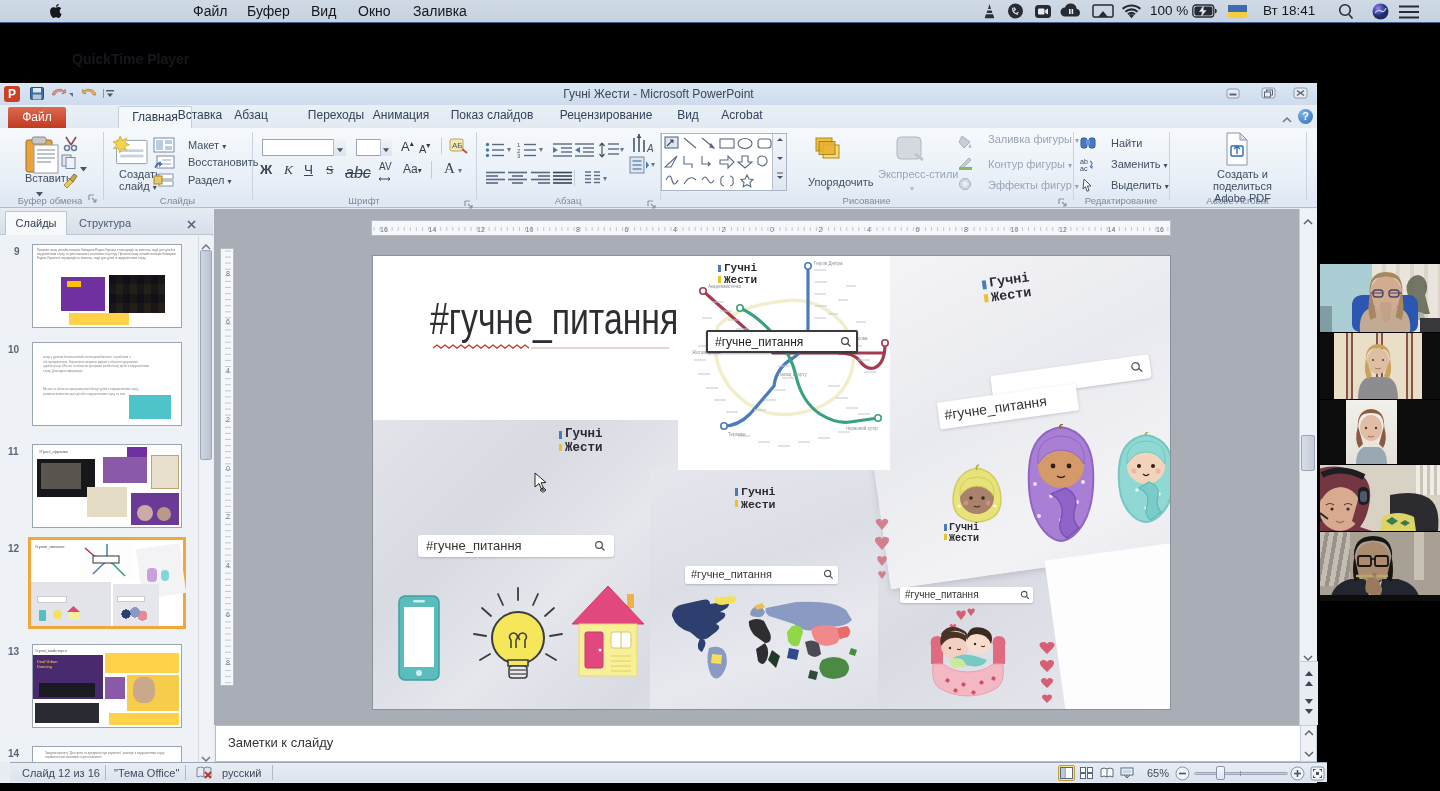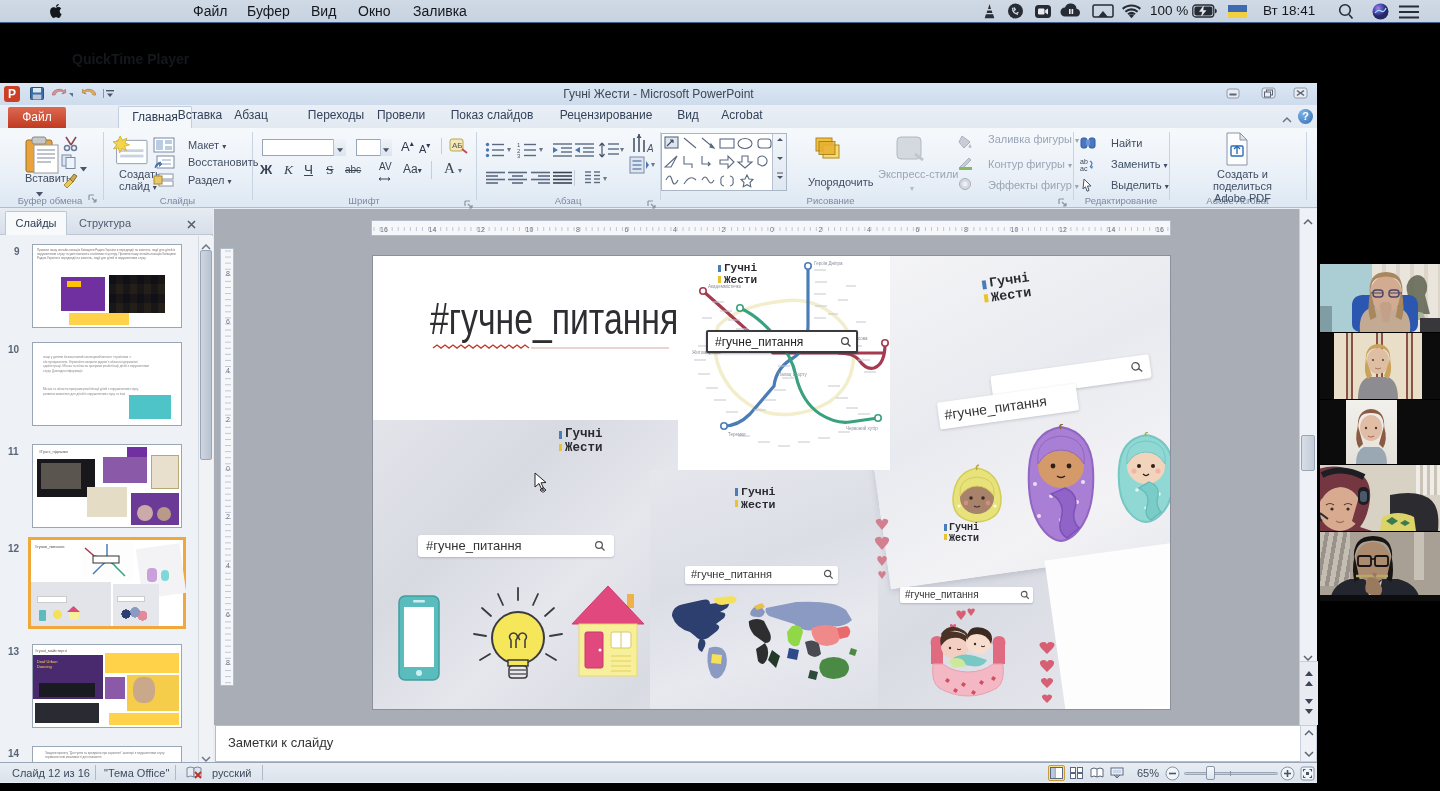--- a/index.html
+++ b/index.html
@@ -45,21 +45,21 @@
   #vruler { left:220px; top:248px; width:14px; height:438px; background:#f5f7fa;
     border:1px solid #b4bdca; }
   #slide { left:373px; top:256px; width:797px; height:453px; background:#fff;
     outline:1px solid #8b919c; overflow:hidden; }
   #edscroll { left:1299px; top:209px; width:18px; height:516px; background:#eef1f5;
     border-left:1px solid #c6cfdc; }
 
   
   #notes { left:215px; top:725px; width:1086px; height:37px; background:#fff;
     border:1px solid #b4bdca; font-size:13px; color:#333; }
-  #statusbar { left:0; top:762px; width:1317px; height:20px;
+  #statusbar { left:10px; top:762px; width:1317px; height:20px;
     background:linear-gradient(#e8edf3,#dce3ec); border-top:1px solid #98a6b8;
     font-size:11px; color:#3e4b5e; }
 
   .vid { position:absolute; overflow:hidden; background:#222; }
 </style>
 </head>
 <body>
 <div id="stage">
 
   <div id="pptbg" class="abs"></div>
@@ -98,42 +98,42 @@
       <rect x="1" y="1" width="13" height="10" rx="2" fill="#e9edf3" stroke="#8f9aa9"></rect>
       <path d="M4.5 3 L7.5 5.2 L10.5 3 L11.5 4 L8.8 6 L11.5 8 L10.5 9 L7.5 6.8 L4.5 9 L3.5 8 L6.2 6 L3.5 4 Z" fill="#5c6575"></path>
     </svg>
 
   <div id="tabrow" class="abs">
     <div class="tab" style="left:8px;top:2px;width:58px;background:linear-gradient(#dd6951,#c03a20);color:#fff;border-radius:2px 2px 0 0;">Файл</div>
     <div class="tab" style="left:70px;top:1px;width:74px;height:22px;background:#f4f8fb;border:1px solid #c2cede;border-bottom:none;border-radius:2px 2px 0 0;color:#2b3a52;margin-left:48px;">Главная</div>
     <div class="tab" style="left:168px;width:64px;">Вставка</div>
     <div class="tab" style="left:222px;width:58px;">Абзац</div>
     <div class="tab" style="left:288px;width:72px;margin-left:12px;">Переходы</div>
-    <div class="tab" style="left:366px;width:70px;">Провели</div>
+    <div class="tab" style="left:366px;width:70px;">Анимация</div>
     <div class="tab" style="left:442px;width:100px;">Показ слайдов</div>
     <div class="tab" style="left:548px;width:116px;">Рецензирование</div>
     <div class="tab" style="left:670px;width:36px;">Вид</div>
     <div class="tab" style="left:712px;width:60px;">Acrobat</div>
     <div class="abs" style="left:1281px;top:6px;width:12px;height:10px;"><svg width="12" height="10" viewBox="0 0 12 10">
           <path d="M2 7 L6 3 L10 7" fill="none" stroke="#6b7686" stroke-width="1.5"></path>
         </svg></div>
     <div class="abs" style="left:1298px;top:4px;width:15px;height:15px;background:radial-gradient(circle at 35% 30%,#7fb3e8,#2d6cb4);border-radius:50%;color:#fff;font-size:11px;font-weight:bold;text-align:center;line-height:15px;">?</div>
   </div>
   <div id="ribbon" class="abs"></div>
   <div id="ribboncontent" class="abs" style="left:0;top:128px;width:1317px;height:80px;">
     
     <div class="rsep" style="left:103px;"></div><div class="rsep" style="left:252px;"></div>
     <div class="rsep" style="left:476px;"></div><div class="rsep" style="left:660px;"></div>
     <div class="rsep" style="left:1073px;"></div><div class="rsep" style="left:1169px;"></div>
     <div class="rsep" style="left:1306px;"></div>
     <div class="rlabel" style="left:0px;width:100px;">Буфер обмена</div>
     <div class="rlabel" style="left:103px;width:149px;">Слайды</div>
     <div class="rlabel" style="left:252px;width:224px;">Шрифт</div>
     <div class="rlabel" style="left:476px;width:184px;">Абзац</div>
-    <div class="rlabel" style="left:624px;width:413px;">Рисование</div>
+    <div class="rlabel" style="left:660px;width:413px;">Рисование</div>
     <div class="rlabel" style="left:1074px;width:94px;">Редактирование</div>
     <div class="rlabel" style="left:1170px;width:135px;">Adobe Acrobat</div>
     
     <svg class="abs" style="left:22px;top:8px;" width="42" height="40" viewBox="0 0 42 40">
       <rect x="4" y="4" width="26" height="32" rx="2" fill="#e8a33d" stroke="#9c6f1e"></rect>
       <rect x="10" y="1" width="14" height="7" rx="2" fill="#c8c8c8" stroke="#888"></rect>
       <rect x="12" y="9" width="24" height="28" fill="#fff" stroke="#999"></rect>
       <g stroke="#b0b6bf" stroke-width="1.6">
           <line x1="15" y1="14" x2="33" y2="14"></line>
           <line x1="15" y1="18" x2="33" y2="18"></line>
@@ -207,21 +207,21 @@
     <div class="abs" style="left:441px;top:10px;width:1px;height:16px;background:#c4cedb;"></div>
     <svg class="abs" style="left:449px;top:8px;" width="20" height="18" viewBox="0 0 20 18">
       <rect x="1" y="3" width="13" height="12" rx="2" fill="#f3e8b8" stroke="#b8a858"></rect>
       <text x="3" y="12" font-size="8" fill="#555">АБ</text>
       <path d="M13 13 l5 4" stroke="#c05050" stroke-width="2"></path>
     </svg>
     <div class="abs" style="left:260px;top:34px;font-size:13.5px;color:#3a4454;font-weight:bold;">Ж</div>
     <div class="abs" style="left:284px;top:34px;font-size:13.5px;color:#3a4454;font-style:italic;font-family:'Liberation Serif',serif;">К</div>
     <div class="abs" style="left:304px;top:34px;font-size:13.5px;color:#3a4454;text-decoration:underline;">Ч</div>
     <div class="abs" style="left:326px;top:34px;font-size:13.5px;color:#3a4454;text-decoration:line-through;font-family:'Liberation Serif',serif;">S</div>
-    <div class="abs" style="left:345px;top:36px;font-size:10px;color:#3a4454;text-decoration:line-through;">abc</div>
+    <div class="abs" style="left:345px;top:36px;font-size:16px;color:#3a4454;text-decoration:line-through;font-style:italic;">abc</div>
     <div class="abs" style="left:379px;top:33px;font-size:10px;color:#3a4454;">AV<br><svg width="12" height="4" viewBox="0 0 12 4">
           <path d="M0 2 h11 M0 2 l2-1.5 M0 2 l2 1.5 M11 2 l-2-1.5 M11 2 l-2 1.5" stroke="#3a4454" fill="none"></path>
         </svg></div>
     <div class="abs" style="left:403px;top:34px;font-size:12px;color:#3a4454;">Aa<span style="font-size:8px;">▾</span></div>
     <div class="abs" style="left:431px;top:33px;width:1px;height:18px;background:#c4cedb;"></div>
     <div class="abs" style="left:444px;top:32px;font-size:15px;color:#3a4454;font-family:'Liberation Serif',serif;">A</div>
     <div class="abs" style="left:458px;top:38px;font-size:8px;color:#6a7686;">▾</div>
     <div class="abs" style="left:464px;top:68px;"><svg width="10" height="10" viewBox="0 0 10 10">
           <path d="M1 1 h5 M1 1 v5 M4 4 l4 4 M8 8 v-3 M8 8 h-3" stroke="#8a94a3" stroke-width="1.2" fill="none"></path>
         </svg></div>

